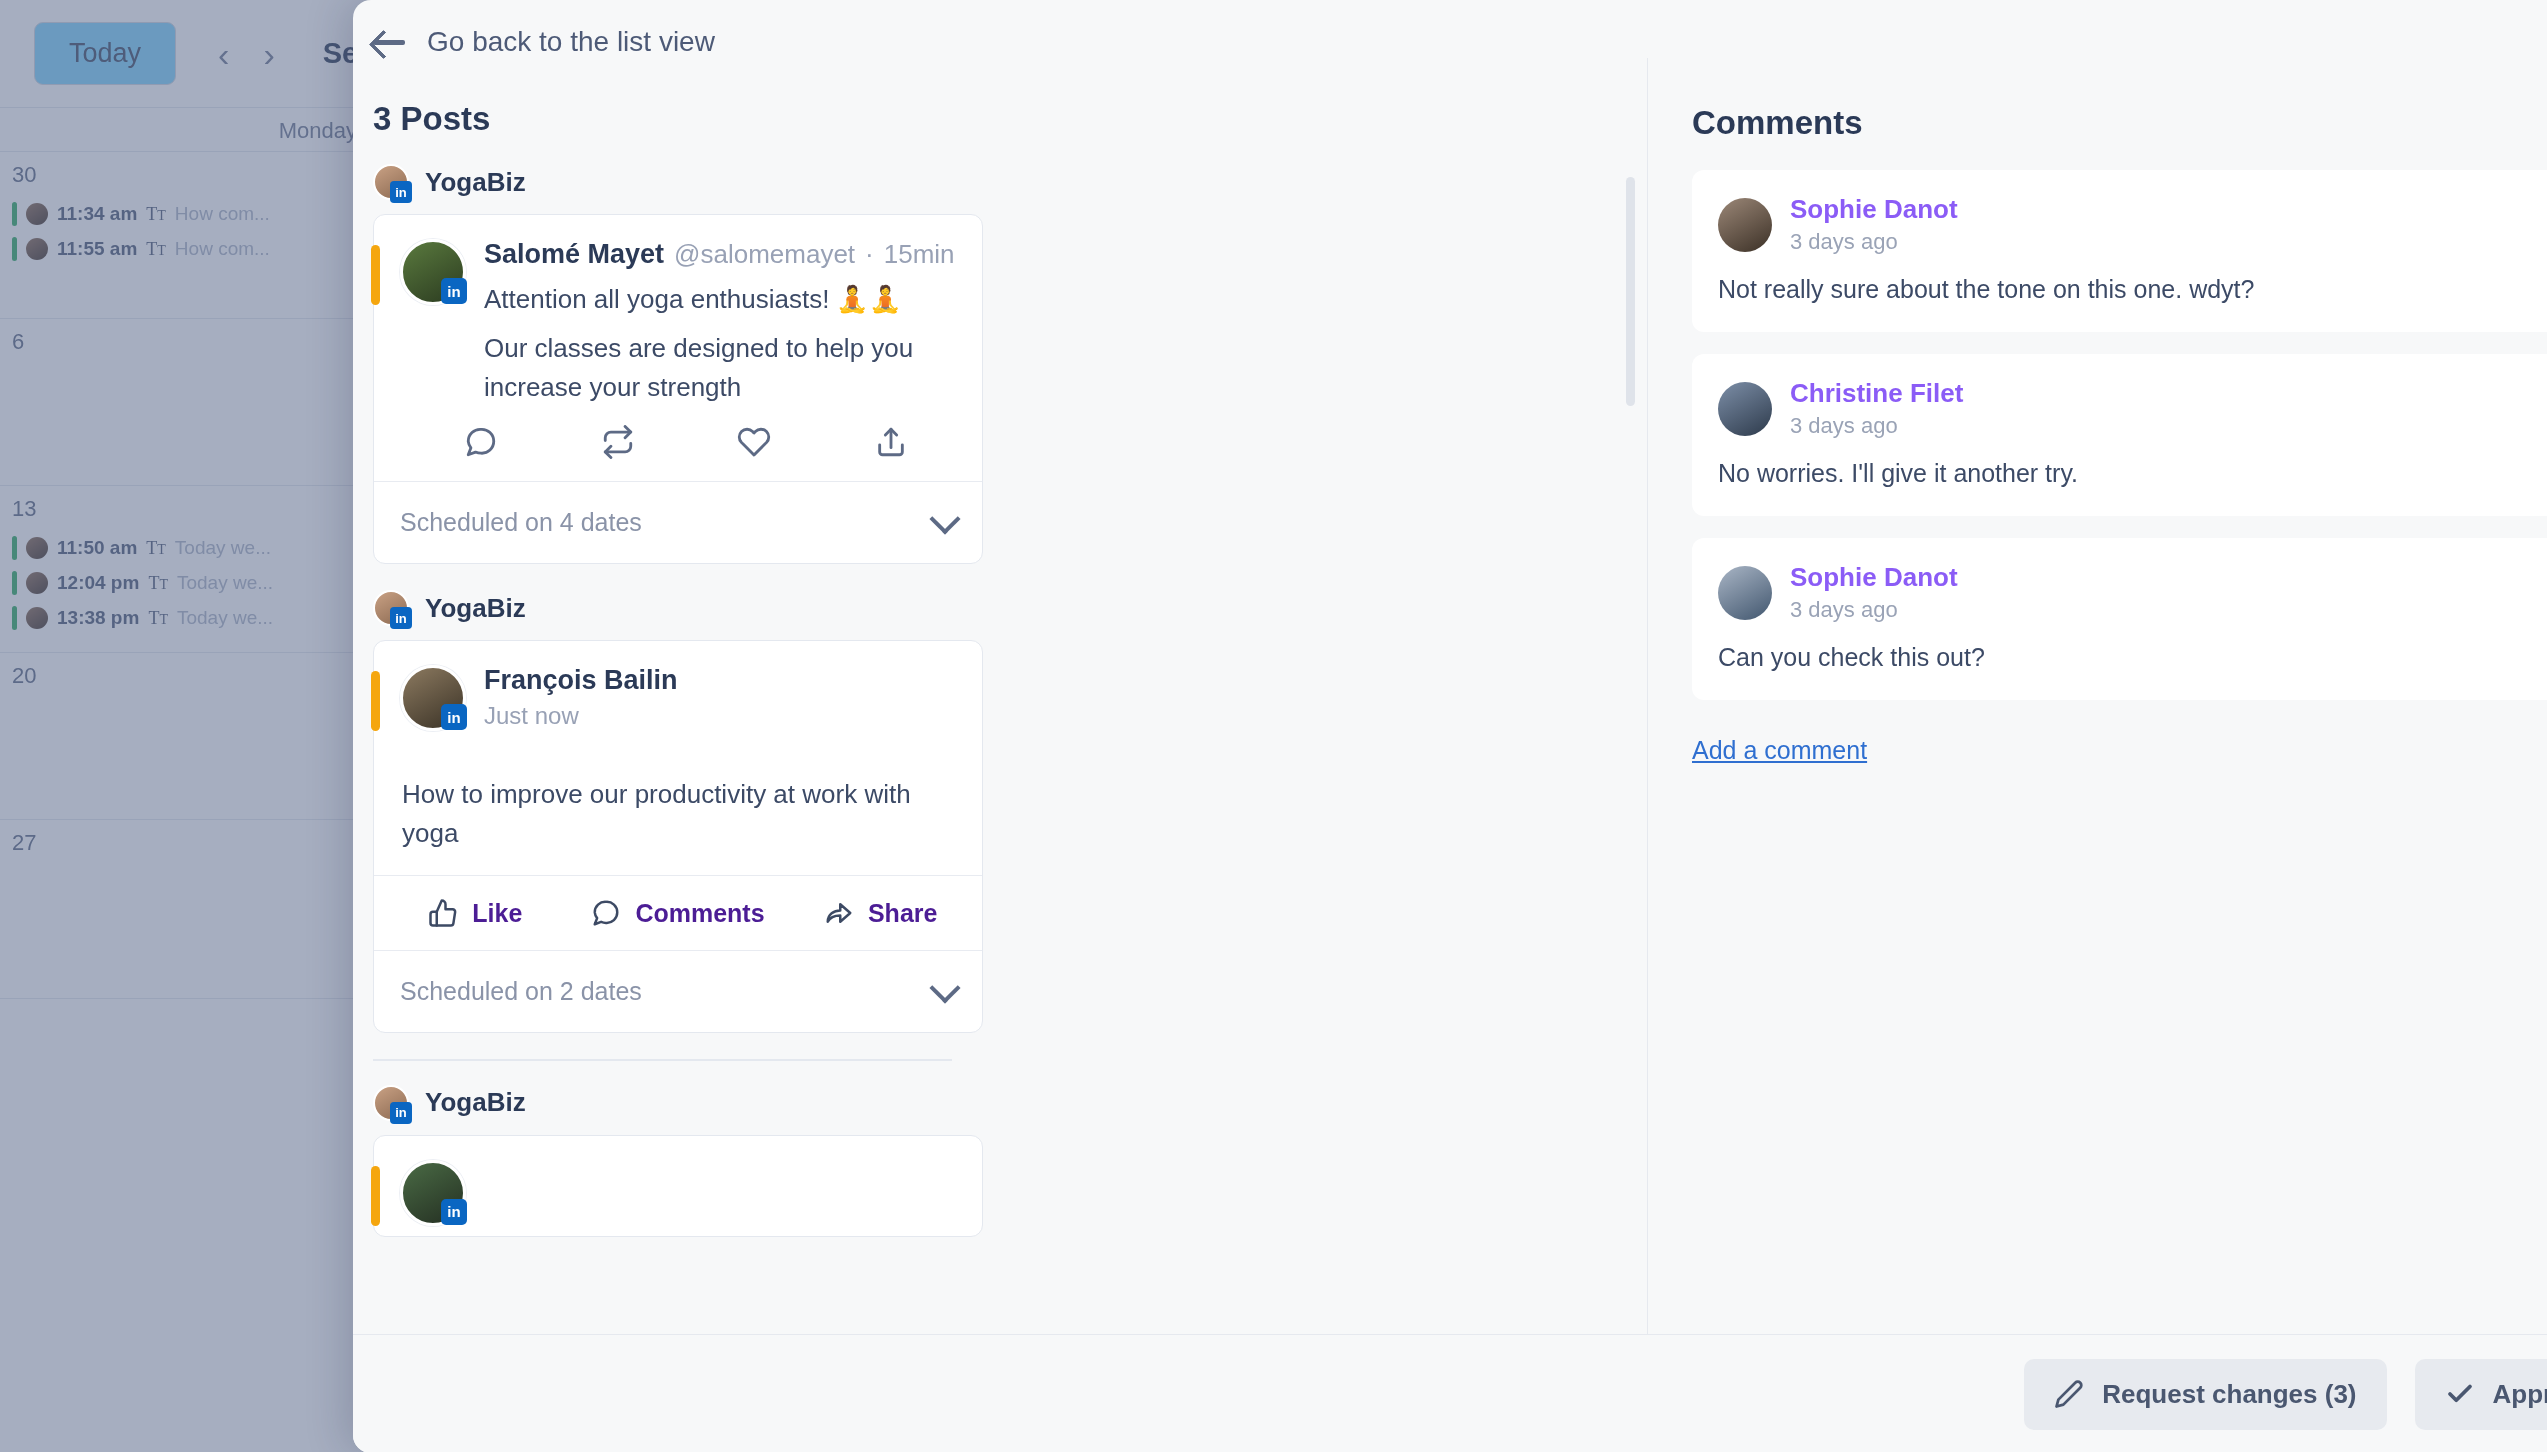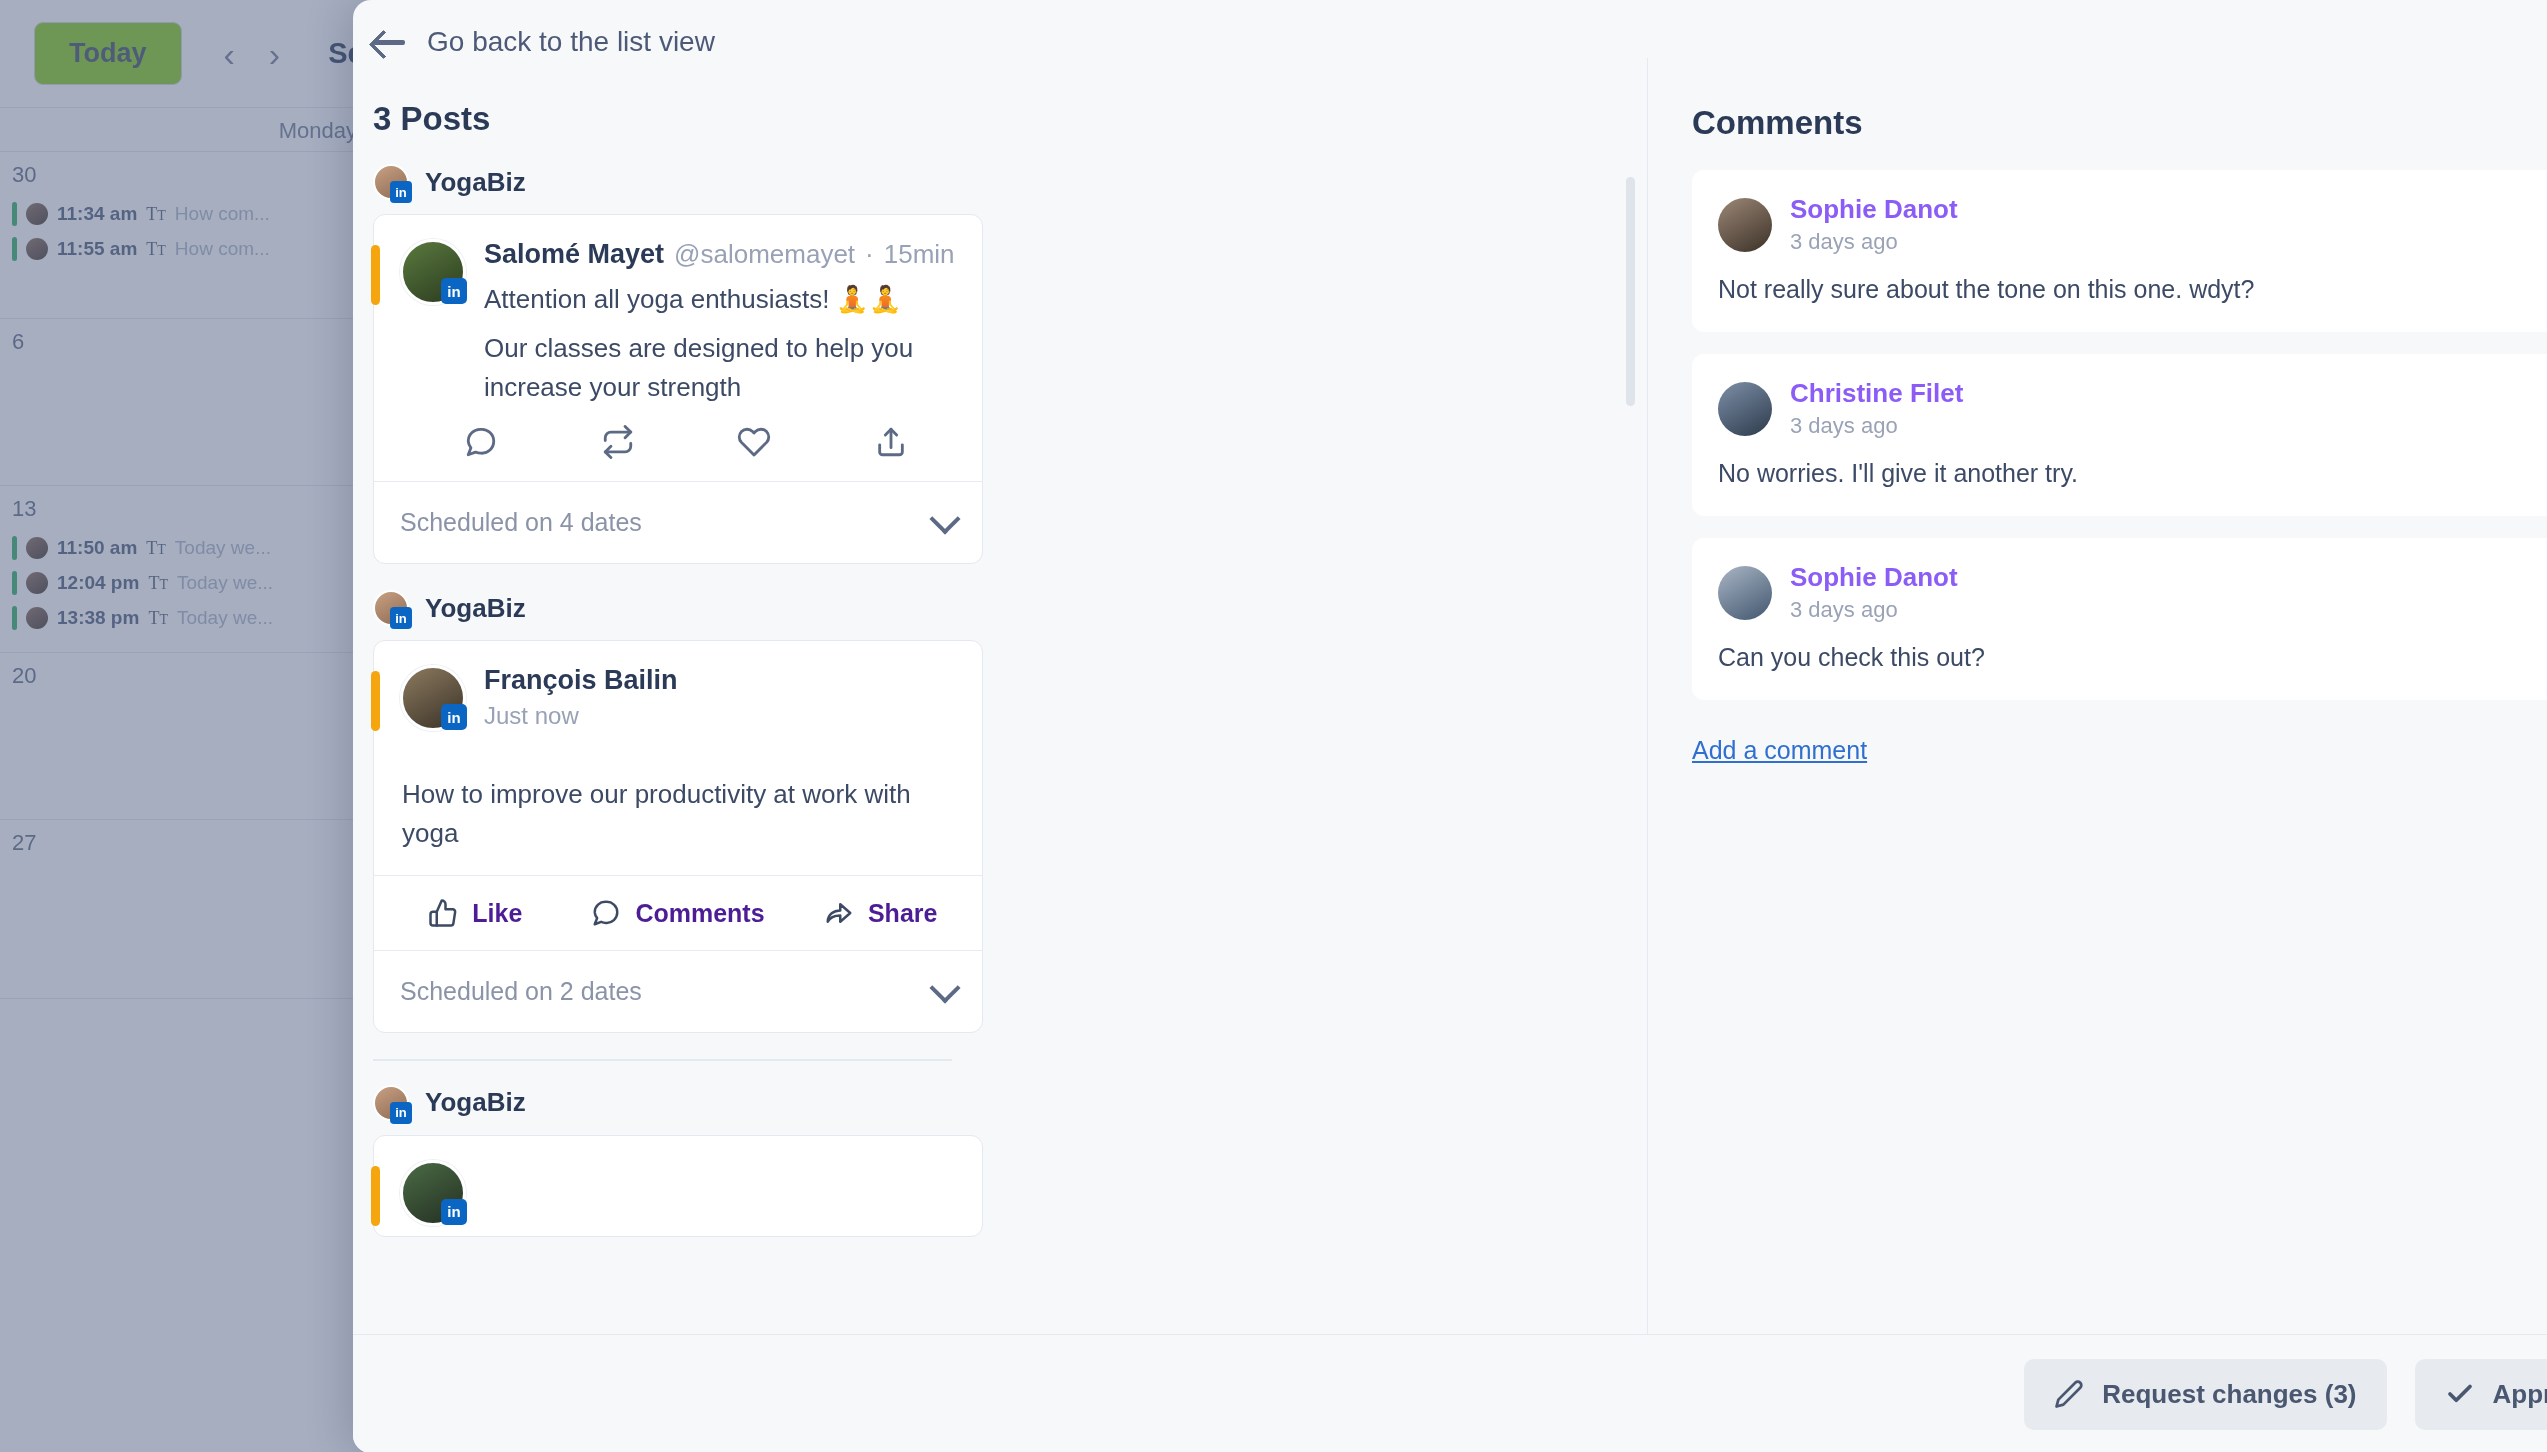--- a/index.html
+++ b/index.html
@@ -7,21 +7,21 @@
     width: 2547px; height: 1453px;
     font-family: "Liberation Sans", sans-serif;
     background: #ffffff;
     overflow: hidden;
   }
   .app { position: relative; width: 2547px; height: 1453px; background:#fff; }
 
   
   .calendar { position:absolute; inset:0; background:#ffffff; }
   .cal-toolbar { height:107px; display:flex; align-items:center; padding:0 34px; gap:26px; background:#fff; }
-  .today-btn { border:1.6px solid #cfd5e0; border-radius:9px; padding:15px 34px; font-size:27px; font-weight:700; color:#3d4a64; background:#84cc16; }
+  .today-btn { border:1.6px solid #cfd5e0; border-radius:9px; padding:15px 34px; font-size:27px; font-weight:400; color:#3d4a64; background:#7dd3fc; }
   .nav-arrows { display:flex; gap:34px; align-items:center; margin-left:16px; }
   .nav-arrow { font-size:34px; color:#6b7governance; color:#6b7casual; color:#6d7892; font-weight:400; line-height:1; }
   .cal-date { font-size:29px; font-weight:700; color:#2b3a57; margin-left:22px; }
   .gmt-btn { border:1.6px solid #cfd5e0; border-radius:9px; padding:15px 30px; font-size:27px; font-weight:700; color:#3d4a64; background:#fff; margin-left:30px; }
 
   .cal-head { display:flex; border-top:1.4px solid #e2e6ee; border-bottom:1.4px solid #e2e6ee; height:45px; }
   .cal-head div { flex:1; text-align:center; font-size:22px; color:#6d7892; line-height:45px; border-right:1.4px solid #e2e6ee; }
 
   .cal-grid { display:flex; flex-direction:column; }
   .cal-row { display:flex; border-bottom:1.4px solid #e2e6ee; }

